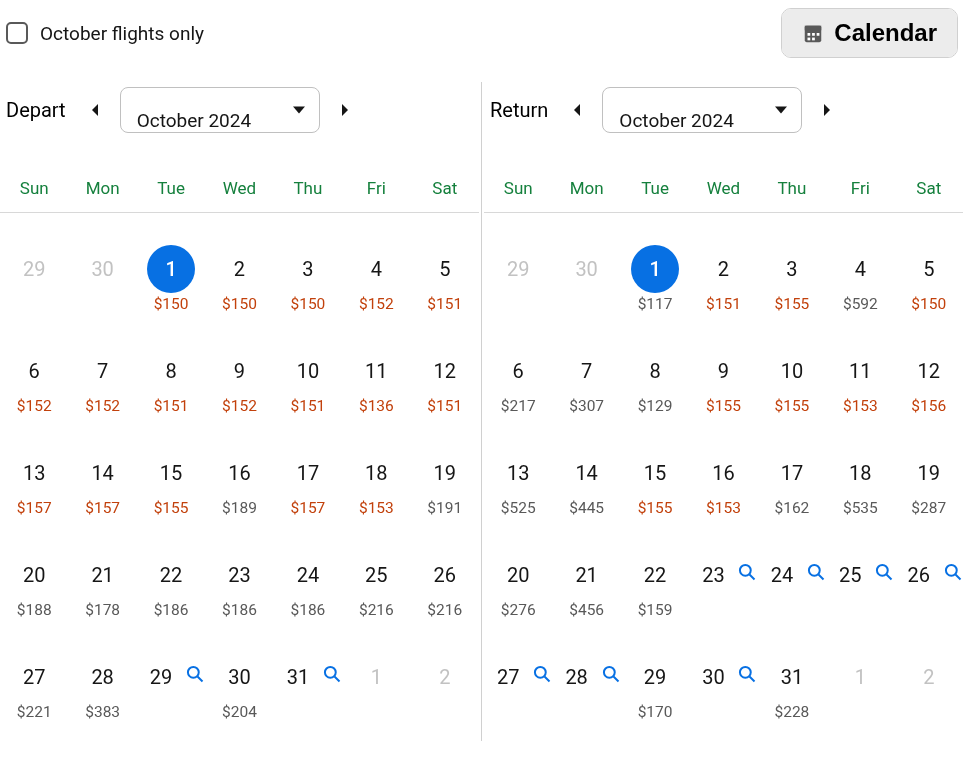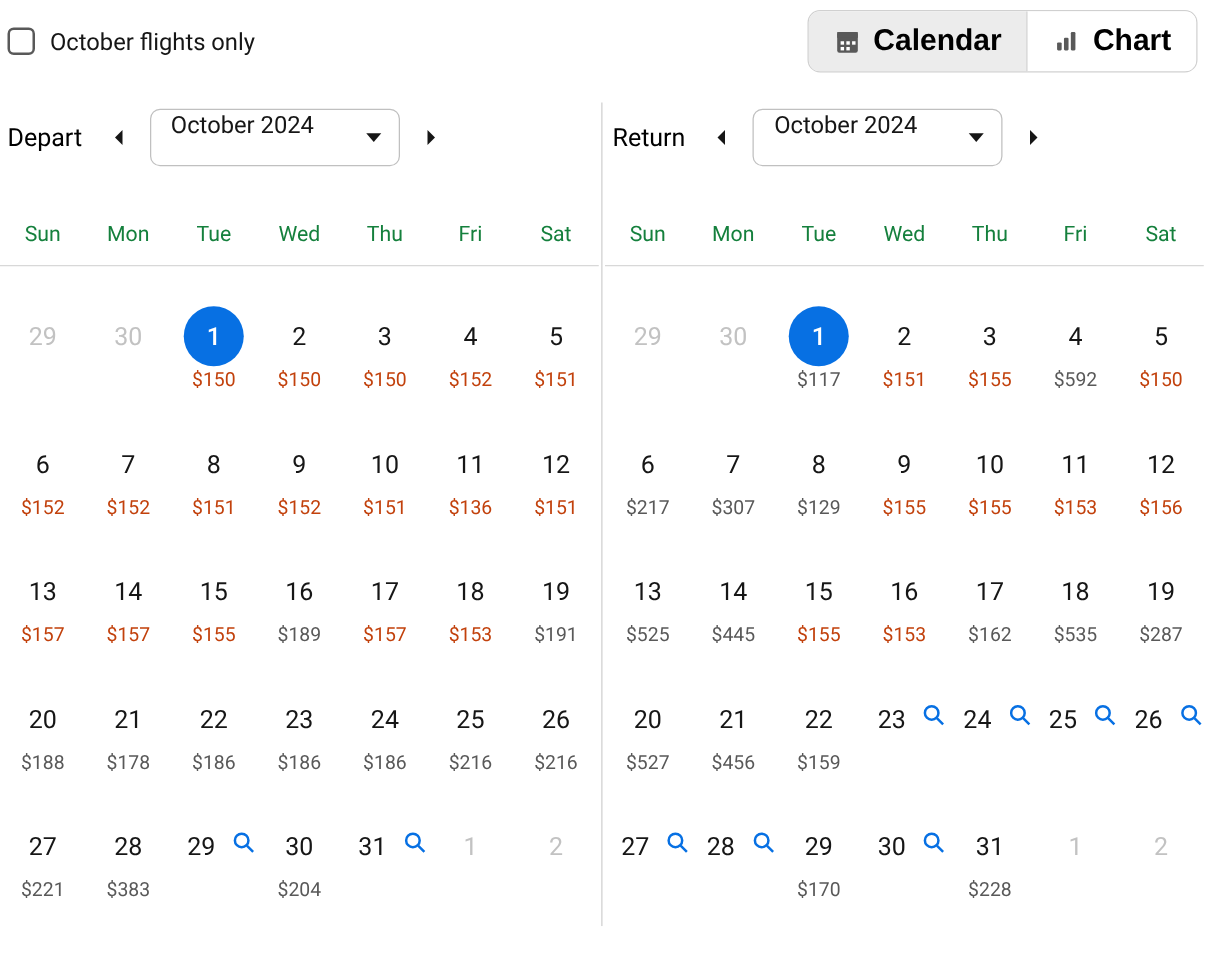--- a/index.html
+++ b/index.html
@@ -86,21 +86,21 @@
     cursor: pointer;
     font-size: 18px;
     color: #161616;
   }
   .month-select {
     border: 1px solid #c0c0c0;
     border-radius: 8px;
     height: 46px;
     padding: 0 44px 0 16px;
     display: flex;
-    align-items: flex-start;
+    align-items: flex-end;
     font-size: 19px;
     color: #161616;
     position: relative;
     cursor: pointer;
     min-width: 200px;
   }
   .month-caret {
     position: absolute;
     right: 14px;
     top: 50%;
@@ -180,28 +180,20 @@
       <svg class="icon-svg" viewBox="0 0 24 24">
         <rect x="3" y="4" width="18" height="18" rx="2" fill="#595959"></rect>
         <rect x="3" y="4" width="18" height="5" fill="#595959"></rect>
         <rect x="6" y="12" width="3" height="3" fill="#fff"></rect>
         <rect x="11" y="12" width="3" height="3" fill="#fff"></rect>
         <rect x="16" y="12" width="3" height="3" fill="#fff"></rect>
         <rect x="6" y="17" width="3" height="3" fill="#fff"></rect>
         <rect x="11" y="17" width="3" height="3" fill="#fff"></rect>
       </svg>
       <span>Calendar</span>
-    </button>
-    <button class="view-btn">
-      <svg class="icon-svg" viewBox="0 0 24 24">
-        <rect x="4" y="13" width="4" height="7" rx="1" fill="#595959"></rect>
-        <rect x="10" y="9" width="4" height="11" rx="1" fill="#595959"></rect>
-        <rect x="16" y="4" width="4" height="16" rx="1" fill="#595959"></rect>
-      </svg>
-      <span>Chart</span>
     </button>
   </div>
 </div>
 
 <div class="panels">
 
   <div class="panel">
     <div class="panel-header">
       <span class="panel-title">Depart</span>
       <span class="nav-arrow">
@@ -319,21 +311,21 @@
         <div class="cell"><div class="daynum">10</div><div class="price cheap">$155</div></div>
         <div class="cell"><div class="daynum">11</div><div class="price cheap">$153</div></div>
         <div class="cell"><div class="daynum">12</div><div class="price cheap">$156</div></div>
         <div class="cell"><div class="daynum">13</div><div class="price norm">$525</div></div>
         <div class="cell"><div class="daynum">14</div><div class="price norm">$445</div></div>
         <div class="cell"><div class="daynum">15</div><div class="price cheap">$155</div></div>
         <div class="cell"><div class="daynum">16</div><div class="price cheap">$153</div></div>
         <div class="cell"><div class="daynum">17</div><div class="price norm">$162</div></div>
         <div class="cell"><div class="daynum">18</div><div class="price norm">$535</div></div>
         <div class="cell"><div class="daynum">19</div><div class="price norm">$287</div></div>
-        <div class="cell"><div class="daynum">20</div><div class="price norm">$527</div></div>
+        <div class="cell"><div class="daynum">20</div><div class="price norm">$276</div></div>
         <div class="cell"><div class="daynum">21</div><div class="price norm">$456</div></div>
         <div class="cell"><div class="daynum">22</div><div class="price norm">$159</div></div>
         <div class="cell"><div class="daynum">23</div><div class="search-icon"><svg viewBox="0 0 24 24">
               <circle cx="10" cy="10" r="6.5"></circle>
               <line x1="15" y1="15" x2="21" y2="21"></line>
             </svg></div></div>
         <div class="cell"><div class="daynum">24</div><div class="search-icon"><svg viewBox="0 0 24 24">
               <circle cx="10" cy="10" r="6.5"></circle>
               <line x1="15" y1="15" x2="21" y2="21"></line>
             </svg></div></div>

